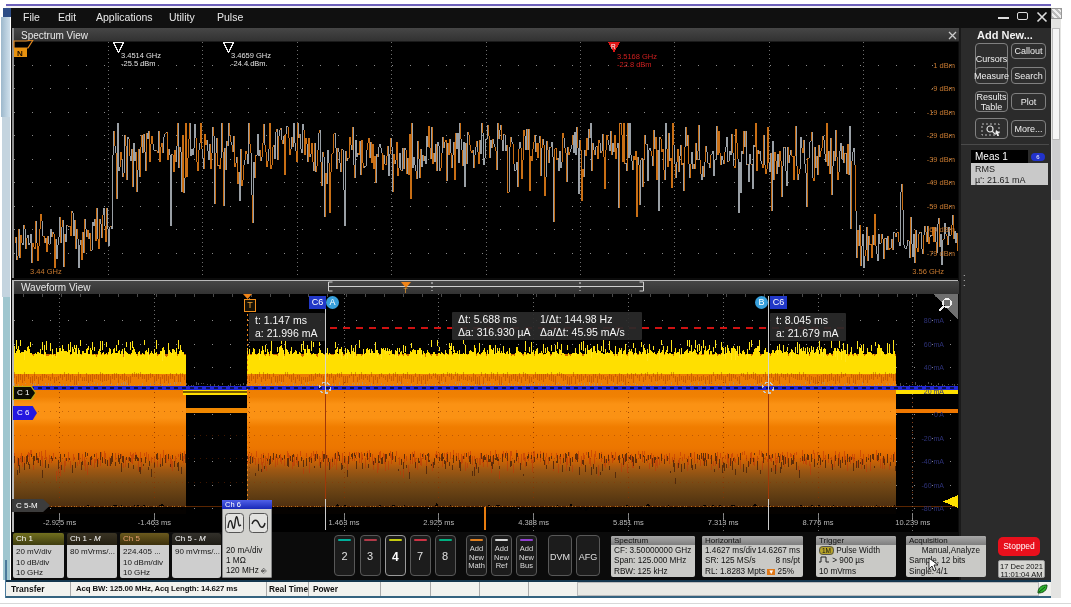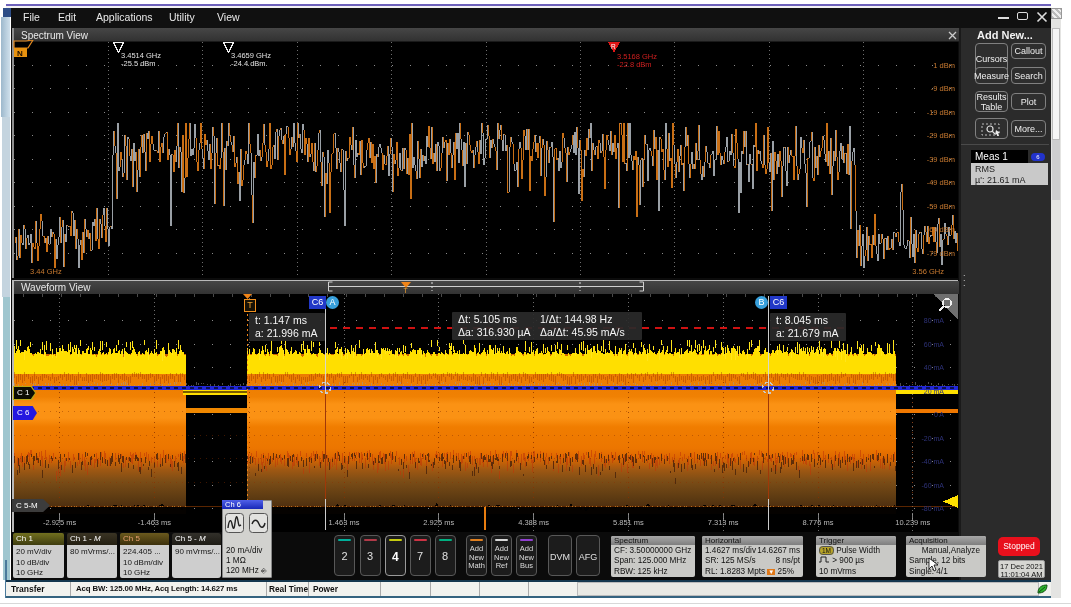--- a/index.html
+++ b/index.html
@@ -28,21 +28,21 @@
 <div class="abs" style="left:2px;top:117px;width:8px;height:180px;background:#c4d4df"></div>
 <div class="abs" style="left:3px;top:297px;width:7px;height:283px;background:#9fc6cf"></div>
 <div class="abs" style="left:5px;top:560px;width:2px;height:38px;background:#4a7a9b"></div>
 <div class="abs" style="left:6px;top:4px;width:1045px;height:2px;background:#6d61bb"></div>
 <div class="abs" style="left:6px;top:6px;width:1045px;height:2px;background:#f2f2f2"></div>
 <div class="abs" style="left:11px;top:8px;width:1040px;height:20px;background:#101010"></div>
 <div class="abs" style="left:23px;top:11px;color:#e8e8e8;font-size:10.5px">File</div>
 <div class="abs" style="left:58px;top:11px;color:#e8e8e8;font-size:10.5px">Edit</div>
 <div class="abs" style="left:96px;top:11px;color:#e8e8e8;font-size:10.5px">Applications</div>
 <div class="abs" style="left:169px;top:11px;color:#e8e8e8;font-size:10.5px">Utility</div>
-<div class="abs" style="left:217px;top:11px;color:#e8e8e8;font-size:10.5px">View</div>
+<div class="abs" style="left:217px;top:11px;color:#e8e8e8;font-size:10.5px">Pulse</div>
 <div class="abs" style="left:998px;top:17px;width:11px;height:2px;background:#ddd"></div>
 <div class="abs" style="left:1017px;top:12px;width:11px;height:8px;border:1.5px solid #ddd;border-radius:2px"></div>
 <svg class="abs" style="left:1036px;top:11px" width="12" height="12">
       <path d="M1.5 1.5L10.5 10.5M10.5 1.5L1.5 10.5" stroke="#ddd" stroke-width="1.6"></path>
     </svg>
 <div class="abs" style="left:1051px;top:8px;width:10px;height:590px;background:#e4e4e2"></div>
 <div class="abs" style="left:1051px;top:8px;width:11px;height:11px;background:repeating-linear-gradient(45deg,#bbb 0 2px,#eee 2px 4px);border:1px solid #999"></div>
 <div class="abs" style="left:1052px;top:28px;width:8px;height:112px;background:#f6f6f6;border:1px solid #bbb"></div>
 <div class="abs" style="left:1052px;top:140px;width:8px;height:60px;background:#cfcfcf"></div>
 <div class="abs" style="left:11px;top:28px;width:1040px;height:552px;background:#0b0b0b"></div>
@@ -220,21 +220,21 @@
     </div>
 <div class="wtag" style="left:13px;top:406px;width:24px;height:14px;background:#2318e0;line-height:14px">C 6</div>
 <div class="wtag" style="left:12px;top:499px;width:38px;height:13px;background:#3c3c3c;line-height:13px">C 5-M</div>
 <div class="abs" style="left:243px;top:294px;width:9px;height:5px;background:#f08418;clip-path:polygon(0 0,100% 0,50% 100%)"></div>
 <div class="abs" style="left:244px;top:299px;width:12px;height:13px;background:#181206;border:1.5px solid #f09020;color:#f0a030;font-size:9px;text-align:center;line-height:11px">T</div>
 <div class="abs" style="left:309px;top:296px;width:17px;height:13px;background:#2238c8;color:#fff;font-size:9px;text-align:center;line-height:13px">C6</div>
 <div class="abs" style="left:326px;top:296px;width:13px;height:13px;background:#38a0dc;border-radius:50%;color:#fff;font-size:9px;text-align:center;line-height:12px">A</div>
 <div class="abs" style="left:755px;top:296px;width:13px;height:13px;background:#38a0dc;border-radius:50%;color:#fff;font-size:9px;text-align:center;line-height:12px">B</div>
 <div class="abs" style="left:770px;top:296px;width:17px;height:13px;background:#2238c8;color:#fff;font-size:9px;text-align:center;line-height:13px">C6</div>
 <div class="rbox" style="left:249px;top:313px;width:76px">t: 1.147 ms<br>a: 21.996 mA</div>
-<div class="rbox" style="left:452px;top:312px;width:190px;line-height:13px"><span style="display:inline-block;width:82px">Δt: 5.105 ms</span><span>1/Δt: 144.98 Hz</span><br><span style="display:inline-block;width:82px">Δa: 316.930 µA</span><span>Δa/Δt: 45.95 mA/s</span></div>
+<div class="rbox" style="left:452px;top:312px;width:190px;line-height:13px"><span style="display:inline-block;width:82px">Δt: 5.688 ms</span><span>1/Δt: 144.98 Hz</span><br><span style="display:inline-block;width:82px">Δa: 316.930 µA</span><span>Δa/Δt: 45.95 mA/s</span></div>
 <div class="rbox" style="left:770px;top:313px;width:76px">t: 8.045 ms<br>a: 21.679 mA</div>
 <svg class="abs" style="left:13px;top:40px" width="22" height="17">
 <path d="M1 1h12l7 -1l-5 8h-14z" fill="none" stroke="#e08820" stroke-width="1.2"></path>
 <rect x="1" y="8" width="13" height="9" fill="#e8920f"></rect>
 <text x="4" y="15.5" fill="#201000" font-size="8" font-weight="bold" font-family="Liberation Sans">N</text>
 </svg>
 <div class="abs" style="left:959px;top:28px;width:92px;height:552px;background:#2b2b2b;border-left:2px solid #1a1a1a"></div>
 <div class="abs" style="left:963px;top:271px;width:3px;height:15px;color:#cfcfcf;font-size:9px;line-height:5px">.<br>.<br>.</div>
 <div class="abs" style="left:959px;top:29px;width:92px;text-align:center;color:#f2f2f2;font-size:11px;font-weight:bold">Add New...</div>
 <div class="sbtn" style="left:975px;top:43px;width:33px;height:32px">Cursors</div>
@@ -265,21 +265,21 @@
 </div>
 <div class="abs" style="left:120px;top:533px;width:49px;height:45px;border-radius:2px;overflow:hidden">
 <div class="badge-hdr" style="background:linear-gradient(#6b5a1e,#3c300c);height:12px"><span style="color:#e8a070">Ch 5</span></div>
 <div class="badge-body" style="height:33px">224.405 ...<br>10 dBm/div<br>10 GHz</div>
 </div>
 <div class="abs" style="left:172px;top:533px;width:49px;height:45px;border-radius:3px;overflow:hidden">
 <div class="badge-hdr" style="background:linear-gradient(#32302a,#1e1c16);height:12px">Ch 5 - <i>M</i></div>
 <div class="badge-body" style="height:33px">90 mVrms/...</div>
 </div>
 <div class="abs" style="left:222px;top:500px;width:50px;height:78px;background:#d2d2cf;border:1px solid #888;border-radius:1px">
-<div class="abs" style="left:-1px;top:-1px;width:41px;height:9px;background:linear-gradient(#5060e8,#1828b8);color:#fff;font-size:7.5px;line-height:9px;padding-left:3px">Ch 6</div>
+<div class="abs" style="left:-1px;top:-1px;width:50px;height:9px;background:linear-gradient(#5060e8,#1828b8);color:#fff;font-size:7.5px;line-height:9px;padding-left:3px">Ch 6</div>
 <svg class="abs" style="left:2px;top:12px" width="19" height="20">
         <rect x="0.5" y="0.5" width="18" height="19" rx="3" fill="#e2e2e0" stroke="#555"></rect>
         <path d="M3 15c1-9 3-9 4-4s2 7 3-1 2-8 3-2 1 5 3 4" fill="none" stroke="#222" stroke-width="1.4"></path>
       </svg>
 <svg class="abs" style="left:26px;top:12px" width="19" height="20">
         <rect x="0.5" y="0.5" width="18" height="19" rx="3" fill="#e2e2e0" stroke="#555"></rect>
         <path d="M3 11c2-5 5-5 7 0s5 4 6-1" fill="none" stroke="#222" stroke-width="1.4"></path>
       </svg>
 <div class="abs" style="left:3px;top:45px;color:#111;font-size:8.2px;line-height:10px">20 mA/div<br>1 MΩ<br>120 MHz <span style="font-size:7px">⎆</span></div>
 </div>

